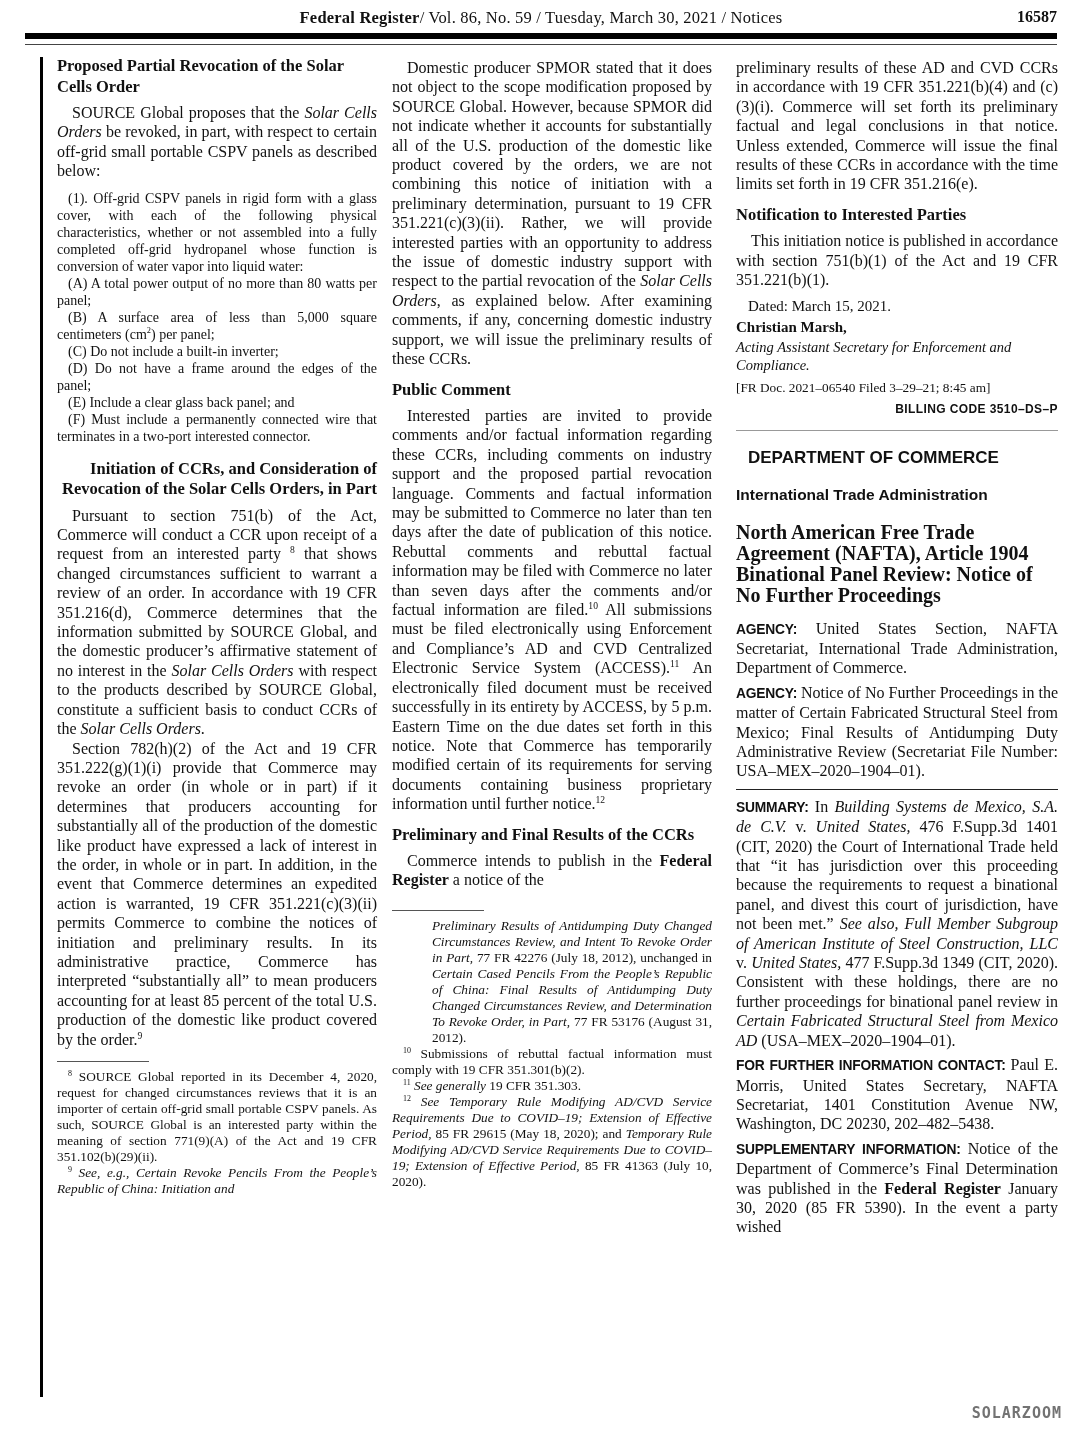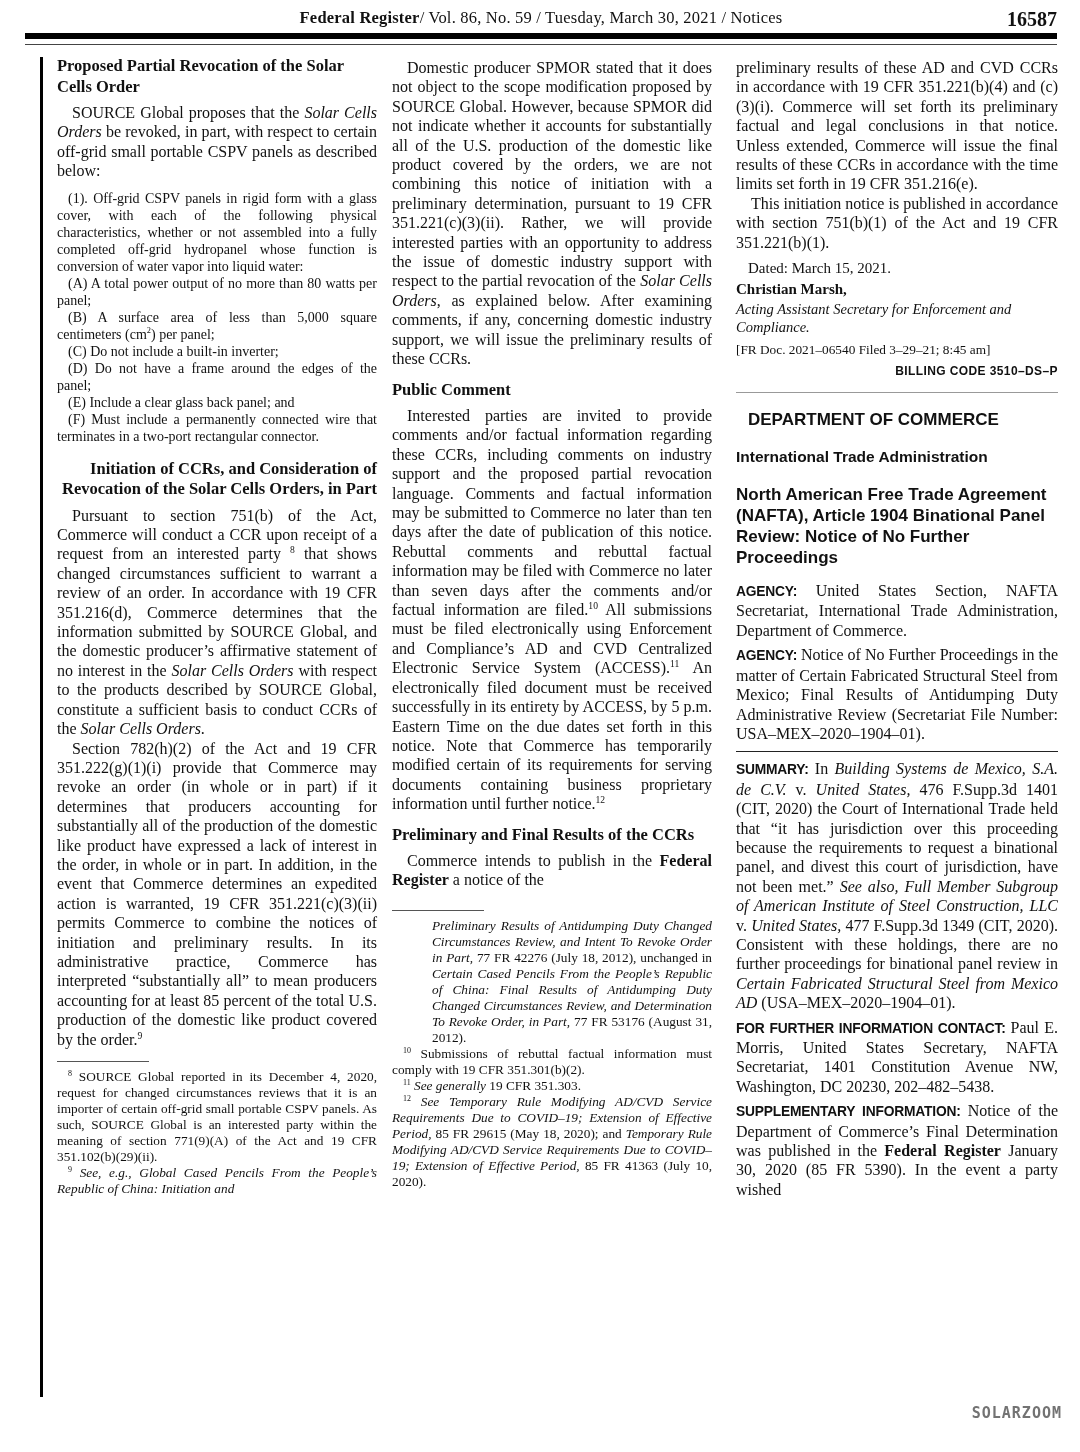--- a/index.html
+++ b/index.html
@@ -4,21 +4,21 @@
 <style>
   html,body { margin:0; padding:0; background:#ffffff; }
   .page {
     position:relative; width:1080px; height:1452px; background:#fff;
     font-family:"Liberation Serif", serif; color:#111; overflow:hidden;
   }
   
   .hdr { position:absolute; top:8px; left:25px; width:1032px; height:24px; text-align:center; }
   .hdr-title { font-size:16.5px; letter-spacing:.2px; white-space:nowrap; }
   .hdr-title .bd { font-weight:bold; }
-  .hdr-page { position:absolute; right:0; top:0; font-size:20px; font-weight:bold; }
+  .hdr-page { position:absolute; right:0; top:0; font-size:16px; font-weight:bold; }
   .rule-thick { position:absolute; top:33px; left:25px; width:1032px; height:6px; background:#000; }
   .rule-thin  { position:absolute; top:44px; left:25px; width:1032px; height:0; border-top:1.5px solid #444; }
   
   .changebar { position:absolute; left:40px; top:57px; width:2.5px; height:1340px; background:#000; }
   
   .col { position:absolute; top:56px; width:320px; }
   .col-1 { left:57px; }
   .col-2 { left:392px; }
   .col-3 { left:736px; width:322px; }
   
@@ -31,21 +31,21 @@
   p.fn.nf { text-indent:0;margin-left:40px; }
   p.dated { font-size:15px; line-height:19px; margin:7px 0 2px; text-indent:12px; }
   p.sig { font-size:15px; font-weight:bold; line-height:19px; margin:2px 0 0; }
   p.sigrole { font-size:14.5px; font-style:italic; line-height:18px; margin:1px 0 0; }
   p.frdoc { font-size:13.3px; line-height:16px; margin:6px 0 0; }
   p.billing { font-family:"Liberation Sans", sans-serif; font-size:12px; font-weight:bold; letter-spacing:.4px; margin:6px 0 0;text-align:right; }
   .grayrule { border-top:1px solid #999; margin:14px 0 0; }
   .blackrule { border-top:1.5px solid #222; margin:8px 0 7px; }
   .dept { font-family:"Liberation Sans", sans-serif; font-weight:bold; font-size:17px; line-height:21px; margin:16px 12px 0; }
   .agencyh { font-family:"Liberation Sans", sans-serif; font-weight:bold; font-size:15.5px; line-height:20px; margin:17px 0 0; }
-  .noticeh { font-family:Liberation Sans, sans-serif; font-weight:bold; font-size:17px; line-height:21px; margin:17px 0 13px; }
+  .noticeh { font-family:Liberation Serif, serif; font-weight:bold; font-size:20px; line-height:21px; margin:17px 0 13px; }
   
   .it { font-style:italic; }
   .bd { font-weight:bold; }
   .lbl { font-family:"Liberation Sans", sans-serif; font-weight:bold; font-size:13.8px; letter-spacing:-.2px; }
   sup { font-size:.6em; vertical-align:super; line-height:0; }
   
   .watermark {
     position:absolute; right:18px; top:1404px;
     font-family:"DejaVu Sans Mono", monospace; font-weight:bold;
     font-size:15px; letter-spacing:1px;
@@ -67,42 +67,43 @@
 
   <div class="col col-1">
       <div class="h2" style="margin-top: 0px;"><span>Proposed Partial Revocation of the Solar Cells Order</span></div>
       <p class="body"><span>SOURCE Global proposes that the </span><span class="it">Solar Cells Orders</span><span> be revoked, in part, with respect to certain off-grid small portable CSPV panels as described below:</span></p>
       <p class="psm" style="margin-top: 9px;"><span>(1). Off-grid CSPV panels in rigid form with a glass cover, with each of the following physical characteristics, whether or not assembled into a fully completed off-grid hydropanel whose function is conversion of water vapor into liquid water:</span></p>
       <p class="psm"><span>(A) A total power output of no more than 80 watts per panel;</span></p>
       <p class="psm"><span>(B) A surface area of less than 5,000 square centimeters (cm</span><sup>2</sup><span>) per panel;</span></p>
       <p class="psm"><span>(C) Do not include a built-in inverter;</span></p>
       <p class="psm"><span>(D) Do not have a frame around the edges of the panel;</span></p>
       <p class="psm"><span>(E) Include a clear glass back panel; and</span></p>
-      <p class="psm"><span>(F) Must include a permanently connected wire that terminates in a two-port rectangular connector.</span></p>
+      <p class="psm"><span>(F) Must include a permanently connected wire that terminates in a two-port interested connector.</span></p>
       <div class="h2" style="margin-top: 14px; text-align: right;"><span>Initiation of CCRs, and Consideration of Revocation of the Solar Cells Orders, in Part</span></div>
       <p class="body"><span>Pursuant to section 751(b) of the Act, Commerce will conduct a CCR upon receipt of a request from an interested party </span><sup>8</sup><span> that shows changed circumstances sufficient to warrant a review of an order. In accordance with 19 CFR 351.216(d), Commerce determines that the information submitted by SOURCE Global, and the domestic producer’s affirmative statement of no interest in the </span><span class="it">Solar Cells Orders</span><span> with respect to the products described by SOURCE Global, constitute a sufficient basis to conduct CCRs of the </span><span class="it">Solar Cells Orders</span><span>.</span></p>
       <p class="body"><span>Section 782(h)(2) of the Act and 19 CFR 351.222(g)(1)(i) provide that Commerce may revoke an order (in whole or in part) if it determines that producers accounting for substantially all of the production of the domestic like product have expressed a lack of interest in the order, in whole or in part. In addition, in the event that Commerce determines an expedited action is warranted, 19 CFR 351.221(c)(3)(ii) permits Commerce to combine the notices of initiation and preliminary results. In its administrative practice, Commerce has interpreted “substantially all” to mean producers accounting for at least 85 percent of the total U.S. production of the domestic like product covered by the order.</span><sup>9</sup></p>
       <div class="fnsep"></div>
       <p class="fn"><sup>8</sup><span> SOURCE Global reported in its December 4, 2020, request for changed circumstances reviews that it is an importer of certain off-grid small portable CSPV panels. As such, SOURCE Global is an interested party within the meaning of section 771(9)(A) of the Act and 19 CFR 351.102(b)(29)(ii).</span></p>
-      <p class="fn"><sup>9</sup><span> </span><span class="it">See, e.g., Global Cased Pencils From the People’s Republic of China: Initiation and</span></p>
+      <p class="fn"><sup>9</sup><span> </span><span class="it">See, e.g., Certain Revoke Pencils From the People’s Republic of China: Initiation and</span></p>
     </div>
   <div class="col col-2">
       <p class="body" style="margin-top: 2px;"><span>Domestic producer SPMOR stated that it does not object to the scope modification proposed by SOURCE Global. However, because SPMOR did not indicate whether it accounts for substantially all of the U.S. production of the domestic like product covered by the orders, we are not combining this notice of initiation with a preliminary determination, pursuant to 19 CFR 351.221(c)(3)(ii). Rather, we will provide interested parties with an opportunity to address the issue of domestic industry support with respect to the partial revocation of the </span><span class="it">Solar Cells Orders</span><span>, as explained below. After examining comments, if any, concerning domestic industry support, we will issue the preliminary results of these CCRs.</span></p>
       <div class="h2"><span>Public Comment</span></div>
       <p class="body"><span>Interested parties are invited to provide comments and/or factual information regarding these CCRs, including comments on industry support and the proposed partial revocation language. Comments and factual information may be submitted to Commerce no later than ten days after the date of publication of this notice. Rebuttal comments and rebuttal factual information may be filed with Commerce no later than seven days after the comments and/or factual information are filed.</span><sup>10</sup><span> All submissions must be filed electronically using Enforcement and Compliance’s AD and CVD Centralized Electronic Service System (ACCESS).</span><sup>11</sup><span> An electronically filed document must be received successfully in its entirety by ACCESS, by 5 p.m. Eastern Time on the due dates set forth in this notice. Note that Commerce has temporarily modified certain of its requirements for serving documents containing business proprietary information until further notice.</span><sup>12</sup></p>
       <div class="h2"><span>Preliminary and Final Results of the CCRs</span></div>
       <p class="body"><span>Commerce intends to publish in the </span><span class="bd">Federal Register</span><span> a notice of the</span></p>
       <div class="fnsep" style="margin-top: 20px;"></div>
       <p class="fn nf"><span class="it">Preliminary Results of Antidumping Duty Changed Circumstances Review, and Intent To Revoke Order in Part,</span><span> 77 FR 42276 (July 18, 2012), unchanged in </span><span class="it">Certain Cased Pencils From the People’s Republic of China: Final Results of Antidumping Duty Changed Circumstances Review, and Determination To Revoke Order, in Part,</span><span> 77 FR 53176 (August 31, 2012).</span></p>
       <p class="fn"><sup>10</sup><span> Submissions of rebuttal factual information must comply with 19 CFR 351.301(b)(2).</span></p>
       <p class="fn"><sup>11</sup><span> </span><span class="it">See generally</span><span> 19 CFR 351.303.</span></p>
       <p class="fn"><sup>12</sup><span> </span><span class="it">See Temporary Rule Modifying AD/CVD Service Requirements Due to COVID–19; Extension of Effective Period,</span><span> 85 FR 29615 (May 18, 2020); and </span><span class="it">Temporary Rule Modifying AD/CVD Service Requirements Due to COVID–19; Extension of Effective Period,</span><span> 85 FR 41363 (July 10, 2020).</span></p>
     </div>
   <div class="col col-3">
       <p class="body nf" style="margin-top: 2px;"><span>preliminary results of these AD and CVD CCRs in accordance with 19 CFR 351.221(b)(4) and (c)(3)(i). Commerce will set forth its preliminary factual and legal conclusions in that notice. Unless extended, Commerce will issue the final results of these CCRs in accordance with the time limits set forth in 19 CFR 351.216(e).</span></p>
+      <div class="h2"><span>Notification to Interested Parties</span></div>
       <p class="body"><span>This initiation notice is published in accordance with section 751(b)(1) of the Act and 19 CFR 351.221(b)(1).</span></p>
       <p class="body dated"><span>Dated: March 15, 2021.</span></p>
       <p class="sig"><span>Christian Marsh,</span></p>
       <p class="sigrole"><span>Acting Assistant Secretary for Enforcement and Compliance.</span></p>
       <p class="frdoc"><span>[FR Doc. 2021–06540 Filed 3–29–21; 8:45 am]</span></p>
       <p class="billing"><span>BILLING CODE 3510–DS–P</span></p>
       <div class="grayrule"></div>
       <div class="dept"><span>DEPARTMENT OF COMMERCE</span></div>
       <div class="agencyh"><span>International Trade Administration</span></div>
       <div class="noticeh"><span>North American Free Trade Agreement (NAFTA), Article 1904 Binational Panel Review: Notice of No Further Proceedings</span></div>

